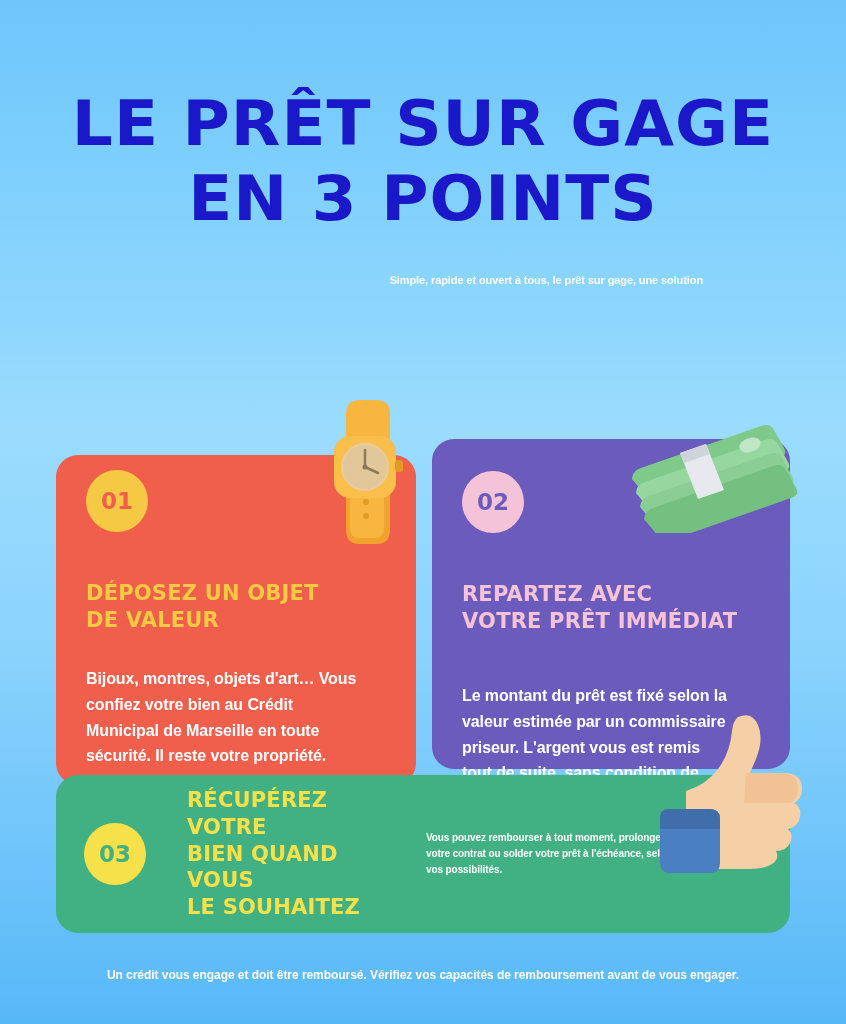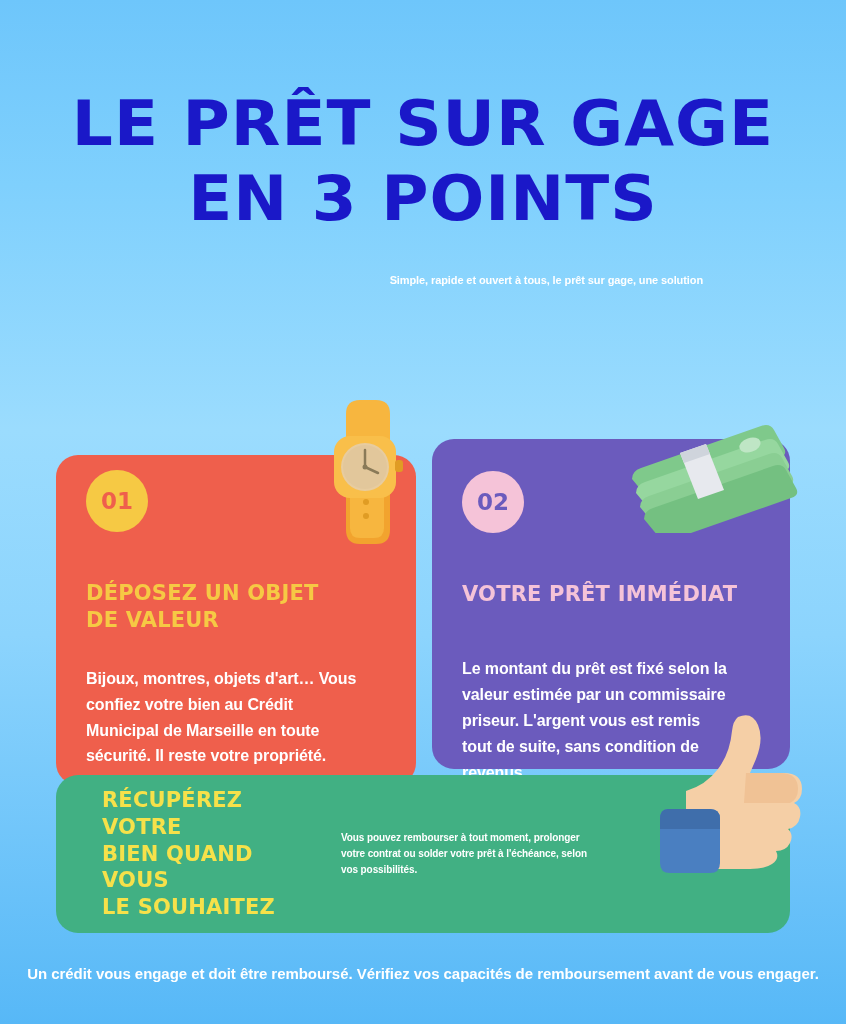--- a/index.html
+++ b/index.html
@@ -133,33 +133,33 @@
 
   
   .card-3-inner {
     display: flex;
     align-items: center;
     height: 100%;
     padding-left: 28px;
     box-sizing: border-box;
   }
   .card-3-badge-wrap { flex: 0 0 auto; }
-  .card-3-heading-wrap { flex: 0 0 auto; margin-left: 18px; width: 215px; }
+  .card-3-heading-wrap { flex: 0 0 auto; margin-left: 41px; width: 215px; }
   .card-3-body-wrap { flex: 0 0 auto; margin-left: 24px; width: 252px; }
   .body-3 { font-size: 10px; line-height: 1.6; }
 
   
   .footer {
     position: absolute;
     left: 0;
     bottom: 42px;
     width: 846px;
     text-align: center;
     color: #ffffff;
-    font-size: 15px;
+    font-size: 12px;
     font-weight: bold;
     letter-spacing: -0.05px;
   }
 
   
   .illus { position: absolute; }
 
   
   .watch {
     left: 290px;
@@ -204,27 +204,31 @@
       <div class="card-heading heading-1">
         <div>DÉPOSEZ UN OBJET</div>
         <div>DE VALEUR</div>
       </div>
       <div class="card-body body-1">Bijoux, montres, objets d'art… Vous confiez votre bien au Crédit Municipal de Marseille en toute sécurité. Il reste votre propriété.</div>
     </div>
 
     <div class="card card-2">
       <div class="badge badge-2">02</div>
       <div class="card-heading heading-2">
+        <div>REPARTEZ AVEC</div>
         <div>VOTRE PRÊT IMMÉDIAT</div>
       </div>
       <div class="card-body body-2">Le montant du prêt est fixé selon la valeur estimée par un commissaire priseur. L'argent vous est remis tout de suite, sans condition de revenus.</div>
     </div>
 
     <div class="card card-3">
       <div class="card-3-inner">
+        <div class="card-3-badge-wrap">
+          <div class="badge badge-3">03</div>
+        </div>
         <div class="card-3-heading-wrap">
           <div class="card-heading heading-3">
             <div>RÉCUPÉREZ VOTRE</div>
             <div>BIEN QUAND VOUS</div>
             <div>LE SOUHAITEZ</div>
           </div>
         </div>
         <div class="card-3-body-wrap">
           <div class="card-body body-3">Vous pouvez rembourser à tout moment, prolonger votre contrat ou solder votre prêt à l'échéance, selon vos possibilités.</div>
         </div>

